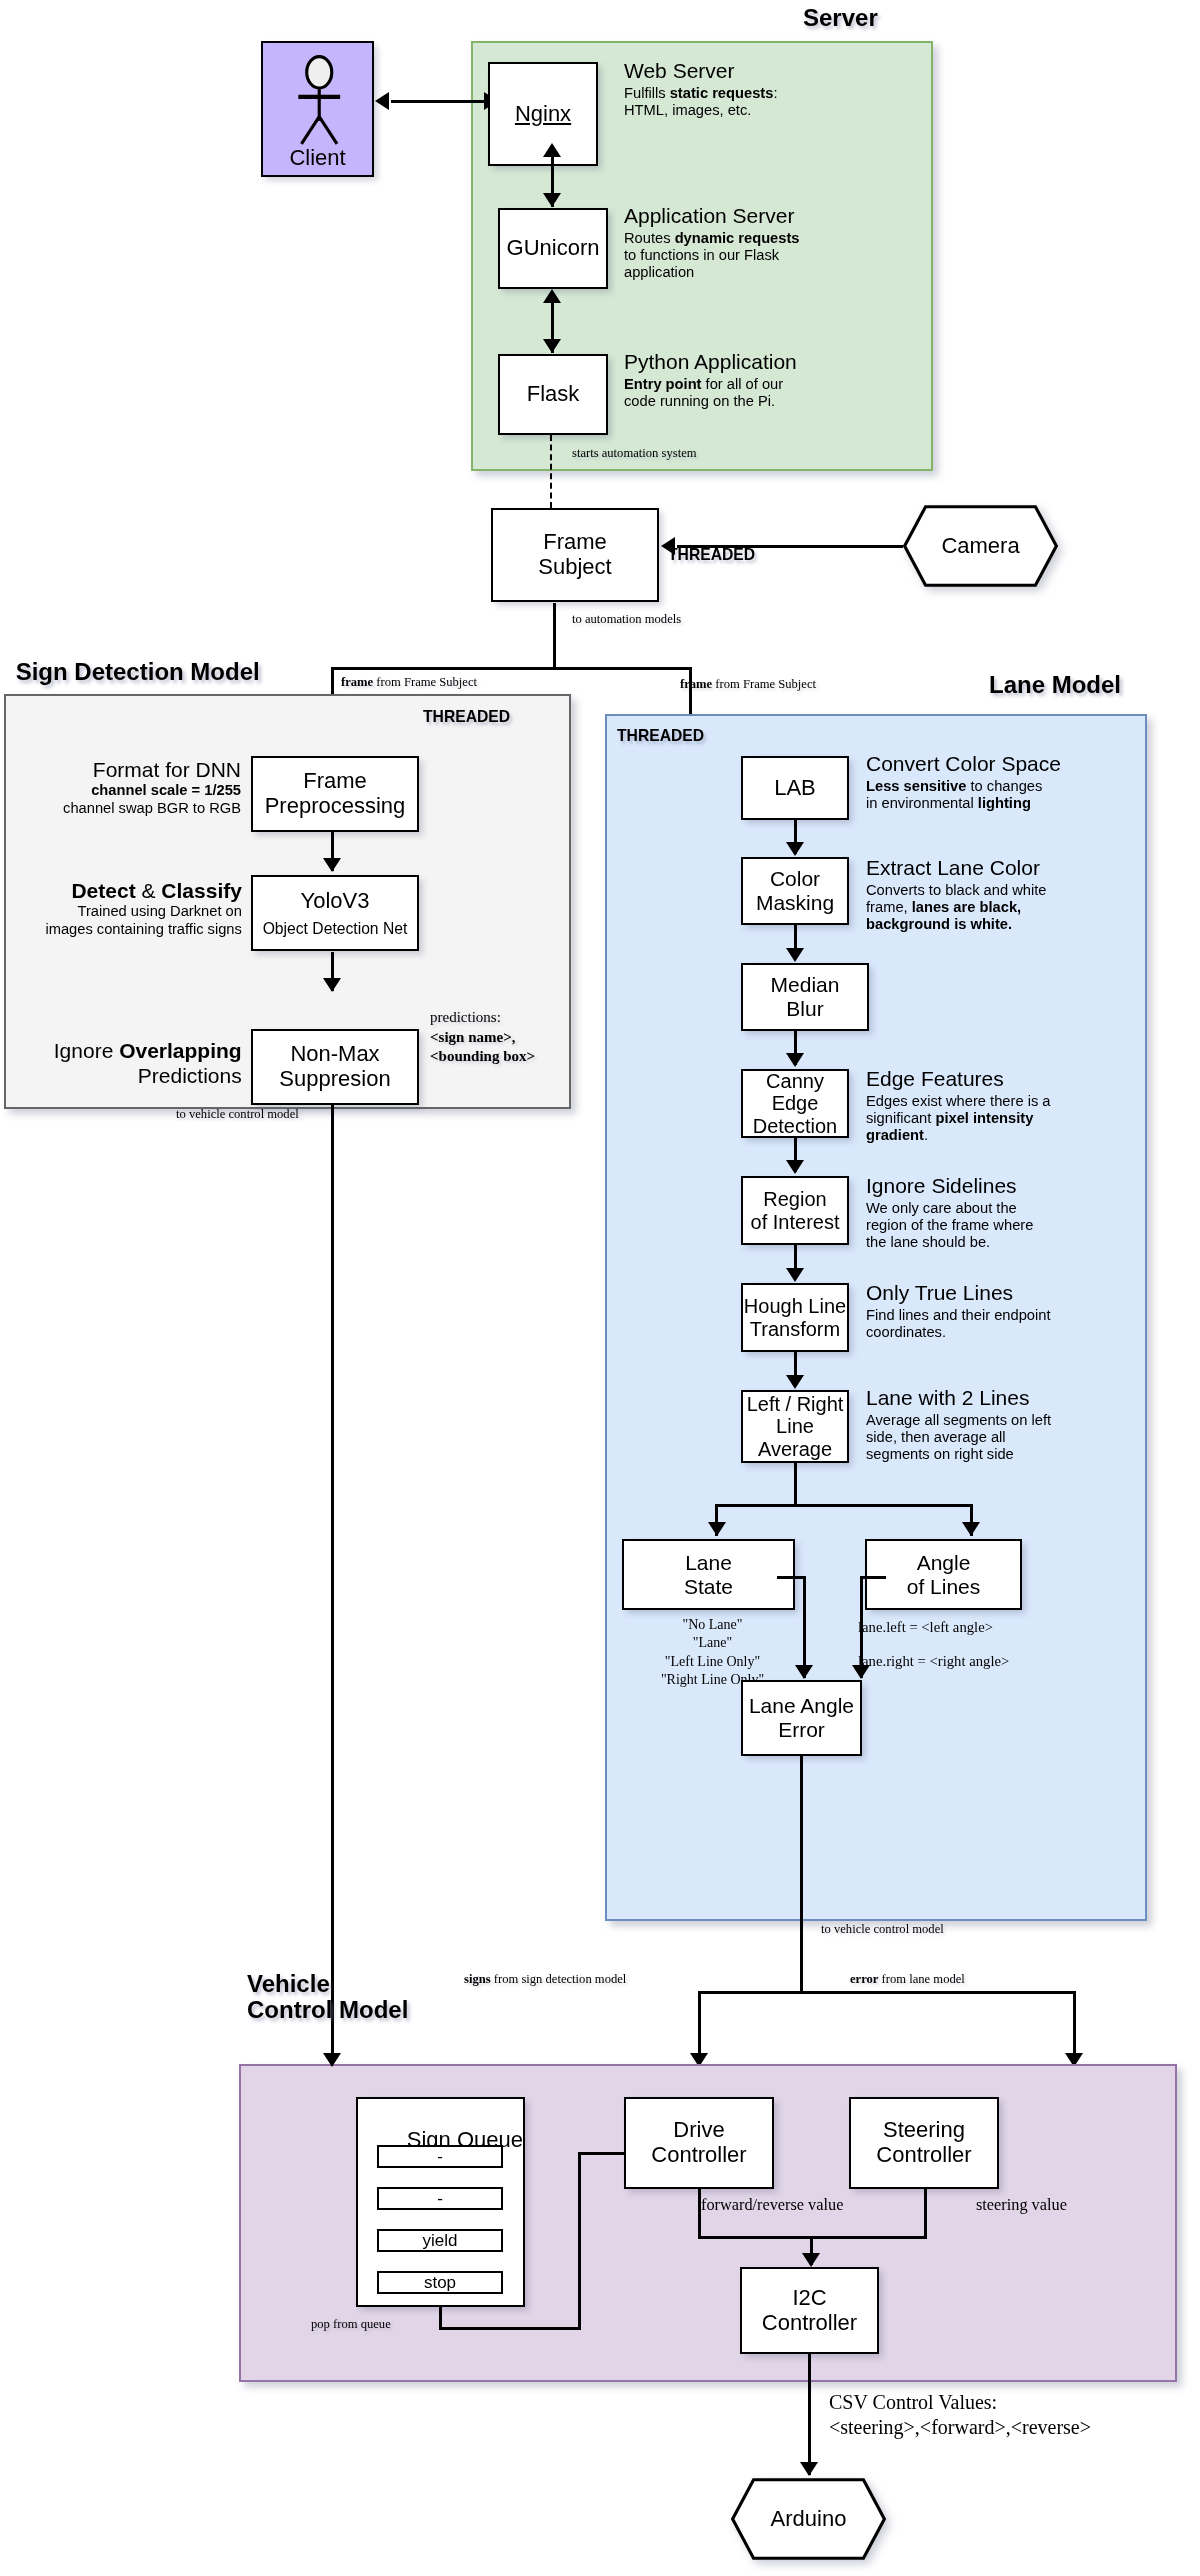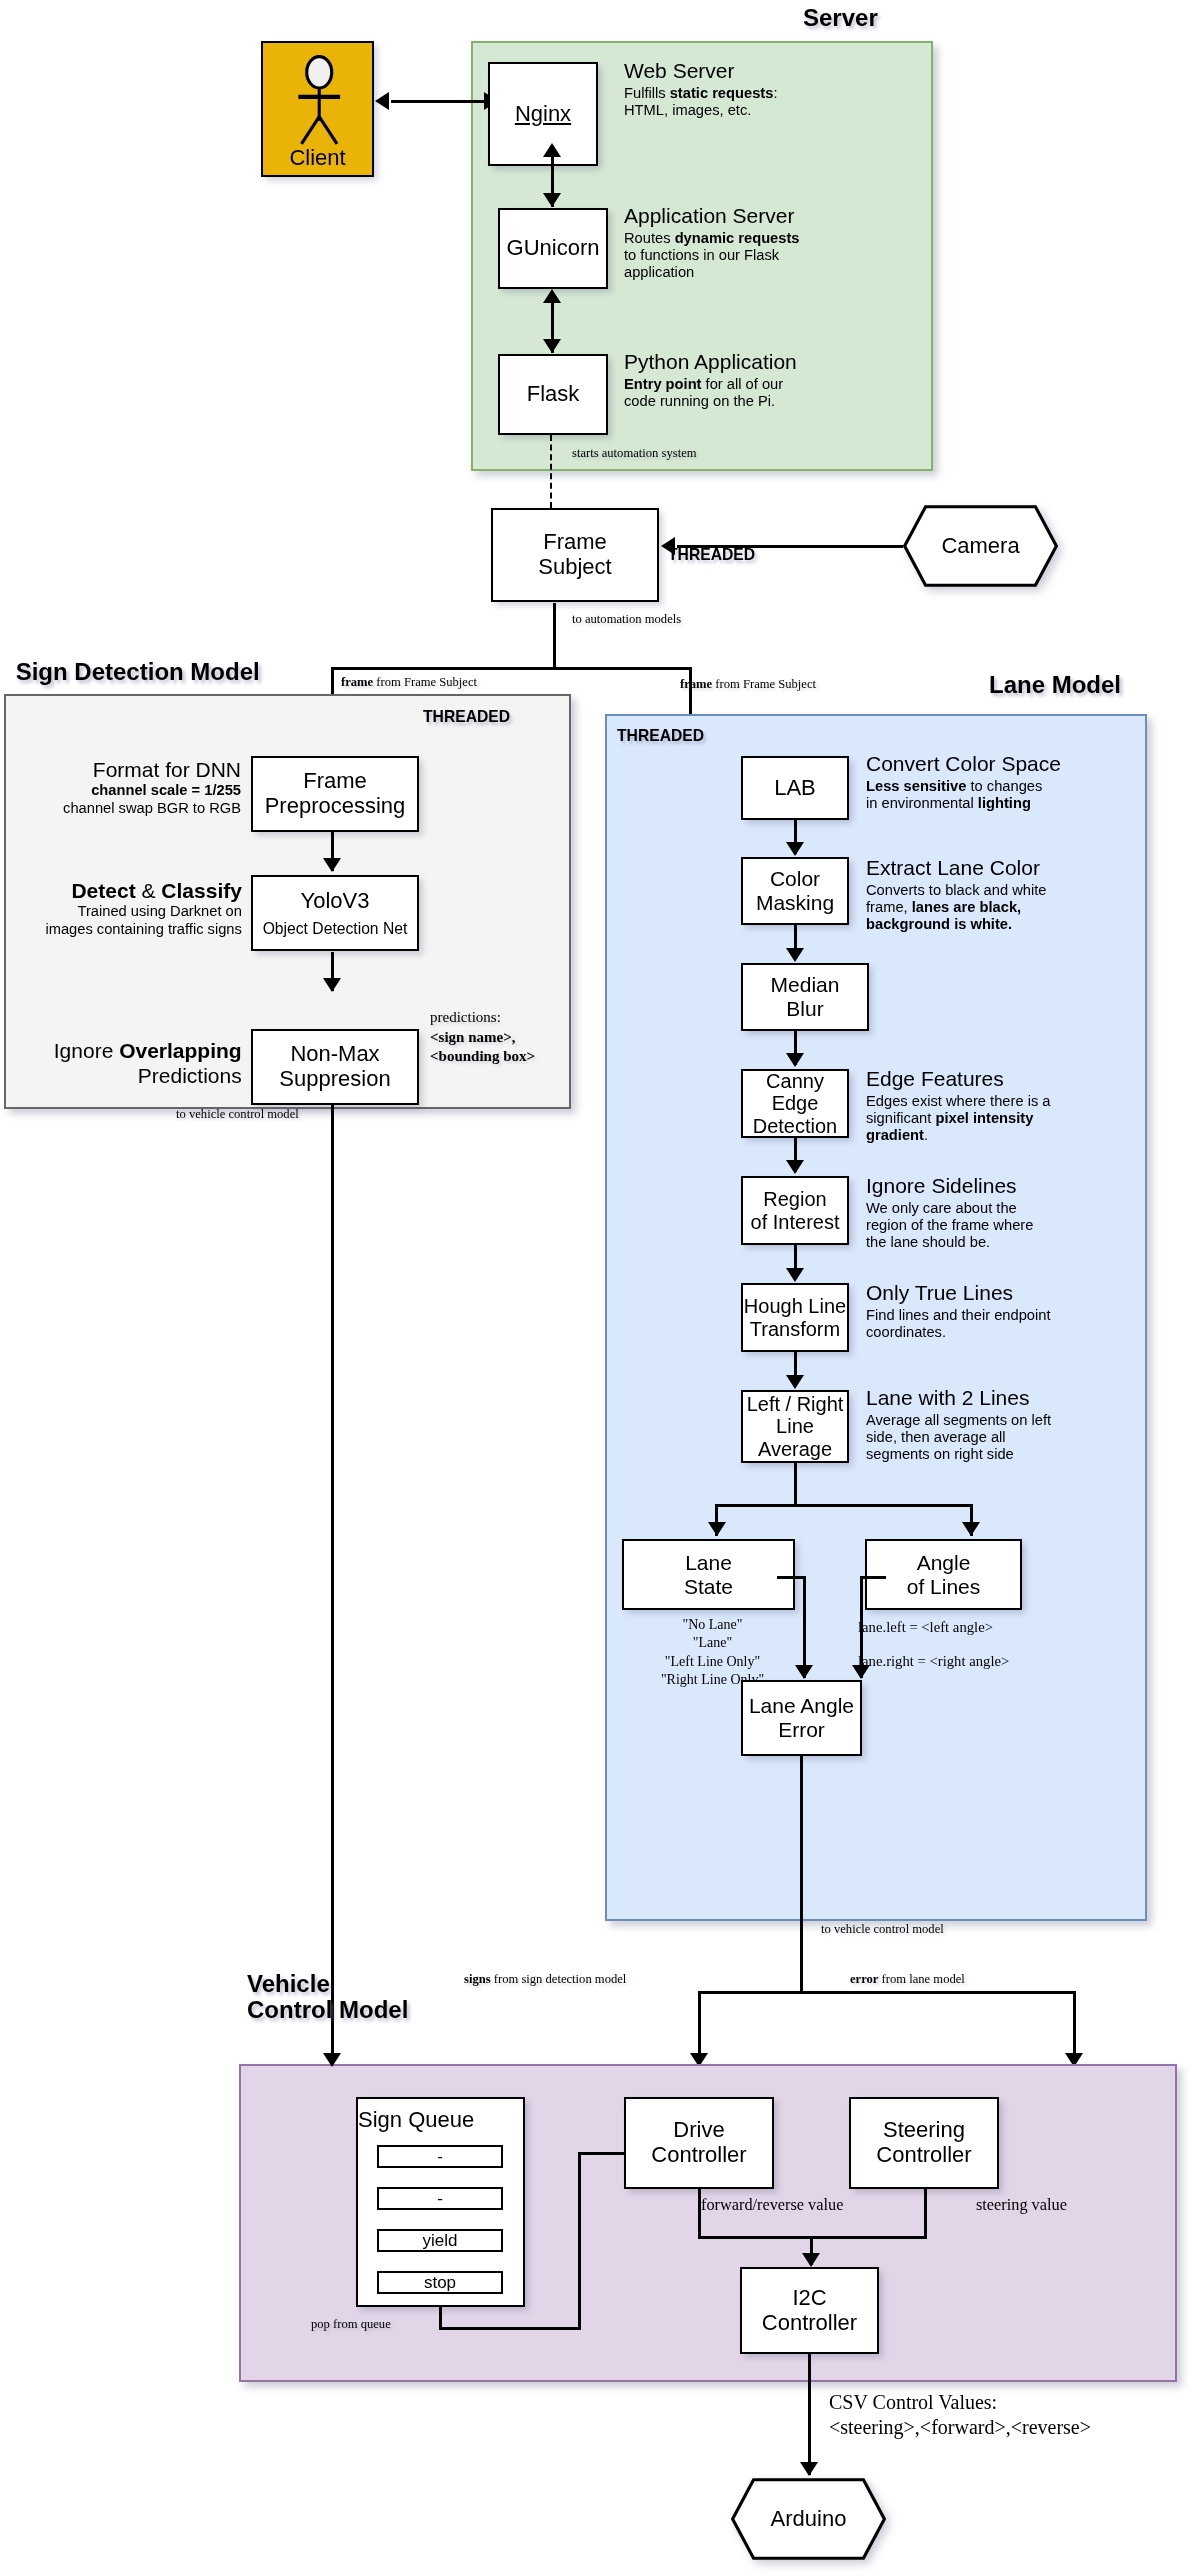--- a/index.html
+++ b/index.html
@@ -119,31 +119,31 @@
     border-left:14.7px solid #000;
   }
   .dashed{
     position:absolute;width:0;
     border-left:2.6px dashed #000;
   }
 
   
   .actor-box{
     position:absolute;box-sizing:border-box;
-    background:#eab308;border:2.6px solid #000;
+    background:#c4b5fd;border:2.6px solid #000;
     box-shadow:4.2px 4.2px 6.3px rgba(80,85,120,.26);
   }
   .actor-label{
     position:absolute;width:100%;text-align:center;
     font-size:22px;
   }
 
   
   .queue-title{
-    position:absolute;width:100%;text-align:left;font-size:22px;
+    position:absolute;width:100%;text-align:right;font-size:22px;margin-top:20px;
   }
   .queue-slot{
     position:absolute;box-sizing:border-box;
     background:#fff;border:2.1px solid #000;
     display:flex;align-items:center;justify-content:center;
     font-size:17px;
   }
 </style>
 </head>
 <body>

